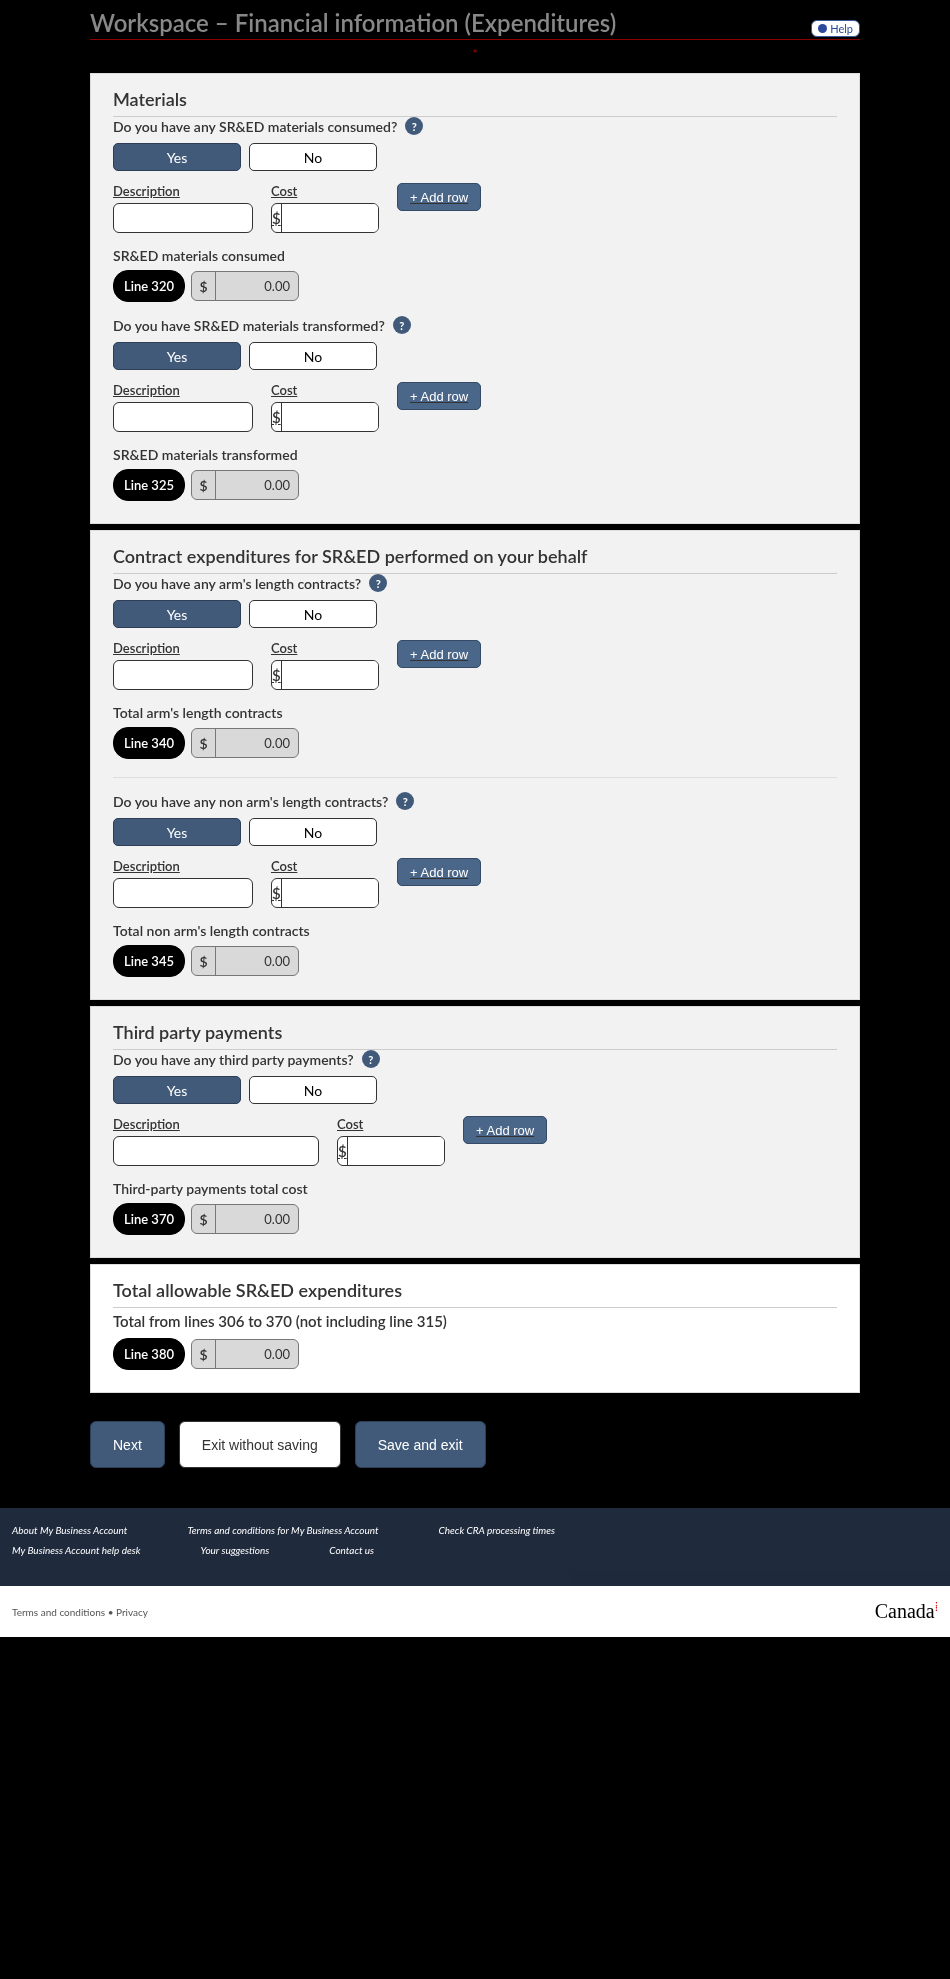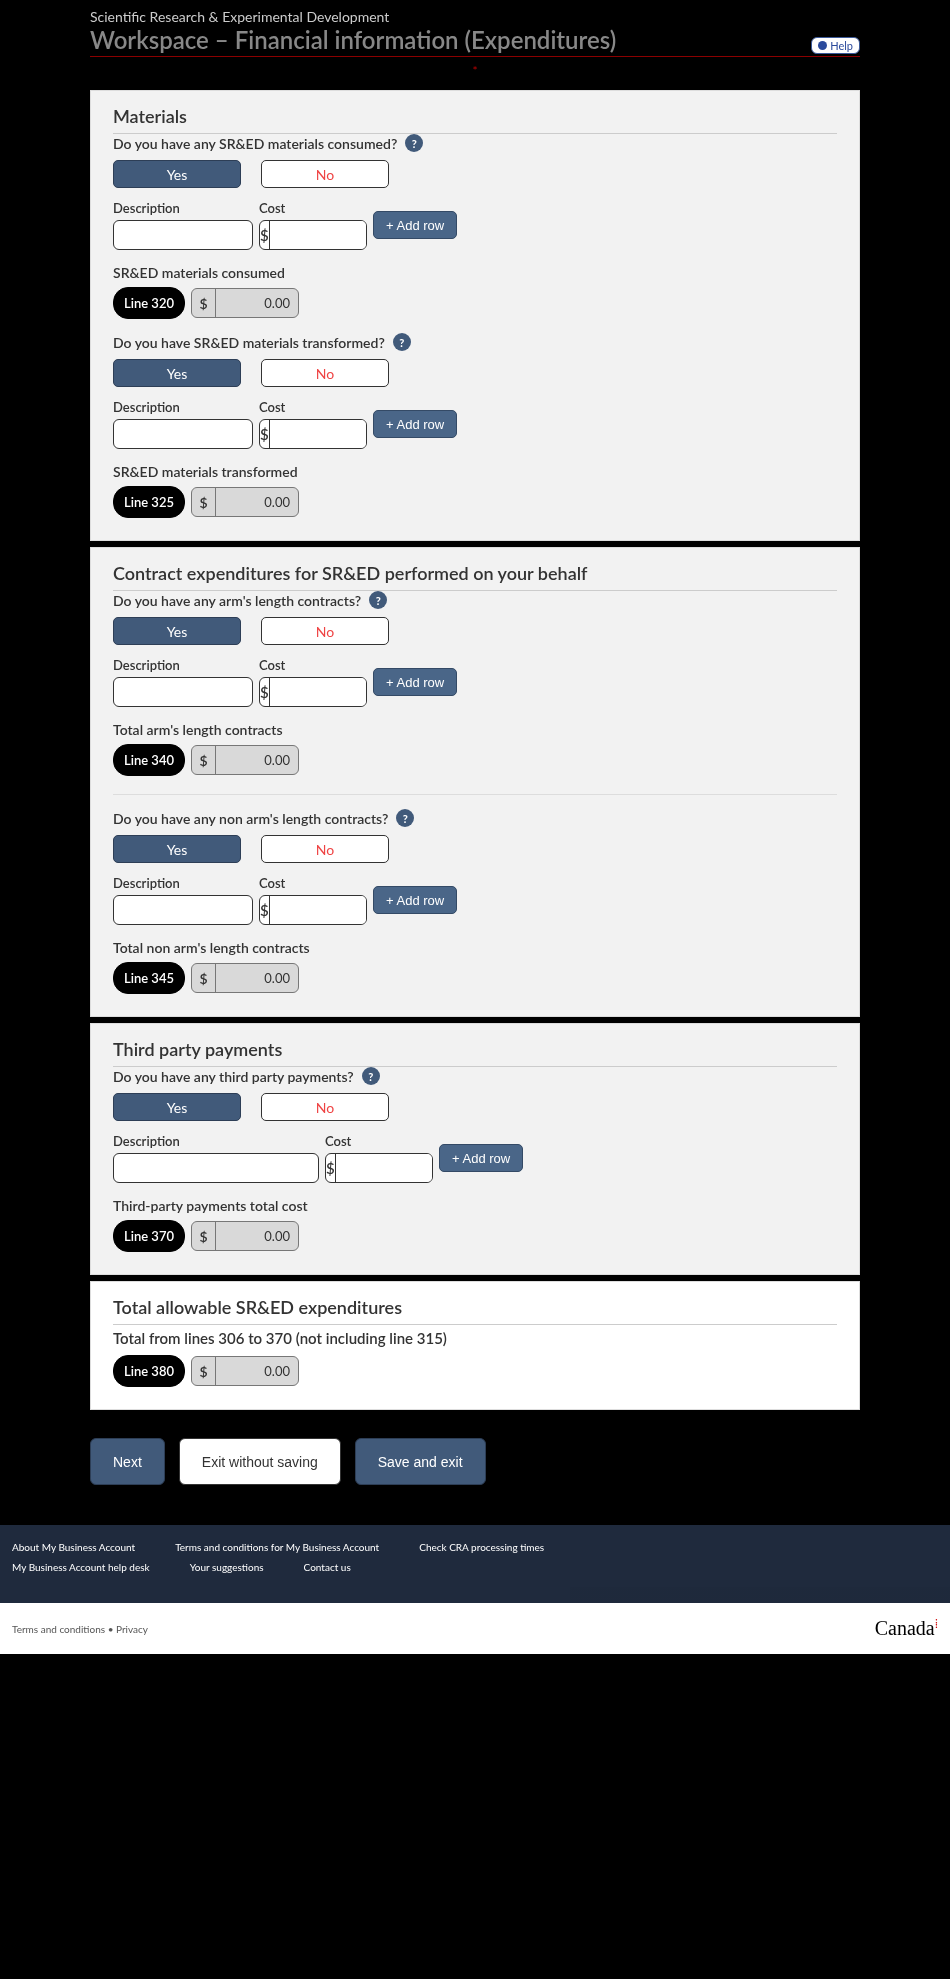--- a/index.html
+++ b/index.html
@@ -14,57 +14,56 @@
   .star { color: #b00; font-size: 12px; text-align:center; padding:6px 0 2px;}
   .panel { background: #f2f2f2; border: 1px solid #ddd; margin: 6px 0; padding: 14px 22px 22px; }
   .panel.white { background: #fff; }
   .panel h2 { font-size: 18px; font-weight: 600; padding-bottom: 6px; border-bottom: 1px solid #ccc; margin-bottom: 0; }
   .section-sep { border-top: 1px solid #ddd; margin: 18px 0 14px; }
   .question-row { display: flex; align-items: center; gap: 8px; font-weight: 600; font-size: 14px; margin-bottom: 8px; }
   .help-circ { width: 18px; height: 18px; border-radius: 50%; background: #415a7a; color: #fff; font-size: 11px; font-weight: 700; display: inline-flex; align-items: center; justify-content: center; cursor:pointer; }
   .toggle-row { display: flex; gap: 8px; margin-bottom: 12px; }
   .toggle-btn { width: 128px; height: 28px; border-radius: 5px; font-size: 14px; display:flex; align-items:center; justify-content:center; cursor:pointer; border:1px solid #333; }
   .toggle-btn.yes { background: #415a7a; color: #fff; border-color:#2d3e56;}
-  .toggle-btn.no { background: #fff; color: #ef4444; margin-left: 12px; }
-  .cols { display: flex; gap: 6px; align-items: center; margin-bottom: 14px;}
+  .toggle-btn.no { background: #fff; color: #000000; }
+  .cols { display: flex; gap: 18px; align-items: flex-start; margin-bottom: 14px; text-decoration: underline;}
   .col { display: flex; flex-direction: column; gap: 4px; }
   .col label { font-weight: 600; font-size: 13px; }
   .desc-input { width: 140px; height: 30px; border: 1px solid #333; border-radius: 6px; background:#fff; padding:0 8px;}
   .desc-input.wide { width: 206px; }
   .cost-wrap { display: flex; align-items:center; width: 108px; height: 30px; border:1px solid #333; border-radius:6px; background:#fff; overflow:hidden;}
   .cost-wrap .dollar { width:24px; height:100%; display:flex; align-items:center; justify-content:center; border-right:1px solid #333; font-weight:600; font-size:15px;}
   .cost-wrap input { flex:1; border:0; text-align:right; padding-right:8px; font-size:13px; height:100%; outline:none;}
   .addrow { background:#4a6688; color:#fff; border:1px solid #344a66; height:28px; border-radius:5px; padding:0 12px; font-size:13px; cursor:pointer; display:inline-flex; align-items:center;}
   .line-label { font-weight: 600; font-size: 14px; margin-bottom: 6px; margin-top:4px;}
   .line-row { display: flex; gap: 6px; align-items: center; }
   .line-tag { background: #000; color: #fff; border-radius: 15px; height: 32px; padding: 14px 10px; display:inline-flex; align-items:center; font-weight:600; font-size:13px; border:1px solid #000;}
   .line-val { display:flex; align-items:center; width:108px; height:30px; border:1px solid #777; border-radius:6px; background:#d9d9d9; overflow:hidden;}
   .line-val .dollar { width:24px; height:100%; display:flex; align-items:center; justify-content:center; border-right:1px solid #777; font-weight:600;}
   .line-val .val { flex:1; text-align:right; padding-right:8px; font-size:13px; color:#333;}
   .main { padding: 0 90px; }
   .actions { padding: 22px 90px 40px; display:flex; gap:14px;}
   .btn { height:47px; border-radius:6px; padding:0 22px; font-size:14px; cursor:pointer; border:1px solid #2d3e56; display:inline-flex; align-items:center;}
   .btn.primary { background:#415a7a; color:#fff;}
   .btn.secondary { background:#fff; color:#333; border-color:#333;}
   .footer1 { background:#1f2a3d; color:#fff; font-size:10px; padding:16px 12px 22px; }
-  .footer1 .row { display:flex; gap:40px; margin-bottom:8px;}
+  .footer1 .row { display:flex; gap:60px; margin-bottom:8px;font-style:italic;}
   .footer1 a { color:#fff; text-decoration:none;}
   .footer2 { background:#fff; color:#555; font-size:10px; padding:14px 12px; display:flex; justify-content:space-between; align-items:center;}
   .canada { font-family: Georgia, serif; font-size:20px; color:#000; font-weight:400; position:relative;}
   .canada .flag { color:#c00; font-size:12px; vertical-align: top;}
   .skyline { position:relative; }
   .skyline::after { content:""; position:absolute; right:0; bottom:0; width:380px; height:40px; background:
     linear-gradient(transparent 60%, rgba(0,0,0,.1) 60%) ; opacity:.25;}
 </style>
 </head>
 <body>
 
 <div class="page">
   <div class="header">
-    <div class="supertitle">Scientific Research &amp; Experimental Development</div>
     <div class="title-row">
       <div class="title">Workspace – Financial information (Expenditures)</div>
       <div class="help-btn">
           <span>Help</span>
         </div>
     </div>
     <div class="star">*</div>
   </div>
 
   <div class="main">

